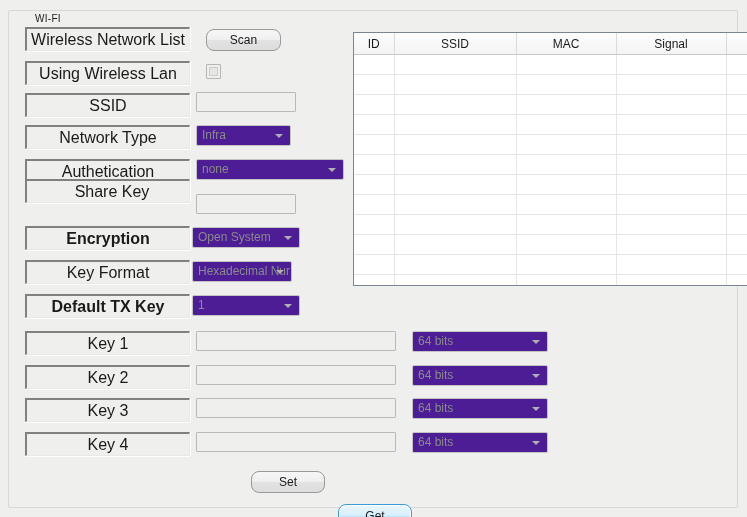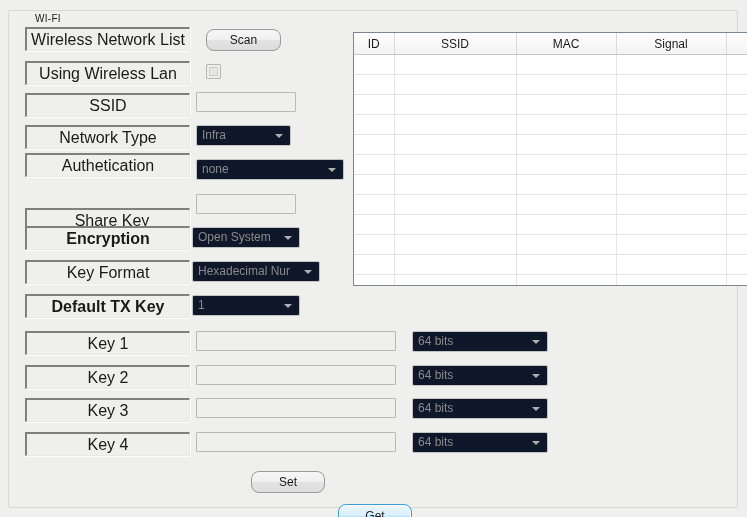--- a/index.html
+++ b/index.html
@@ -92,21 +92,21 @@
     line-height: 18px;
     border-radius: 1px;
   }
 
   
   .combo {
     position: absolute;
     height: 21px;
     box-sizing: border-box;
     border: 1px solid #c3c3c3;
-    background: #0f172a;
+    background: #4c1d95;
     border-radius: 2px;
     font-size: 12px;
     color: #8a8a8a;
     line-height: 19px;
     padding: 0 20px 0 5px;
     white-space: nowrap;
     overflow: hidden;
   }
   .combo .arrow {
     position: absolute;
@@ -184,22 +184,22 @@
 <body>
 
 <div id="wifi-group">
   <span id="wifi-legend">WI-FI</span>
 </div>
 
 <div class="plate" style="left:25px; top:27px; width:165px;">Wireless Network List</div>
 <div class="plate" style="left:25px; top:61px; width:165px;">Using Wireless Lan</div>
 <div class="plate" style="left:25px; top:93px; width:165px;">SSID</div>
 <div class="plate" style="left:25px; top:125px; width:165px;">Network Type</div>
-<div class="plate" style="left:25px; top:153px; width:165px;">Authetication</div>
-<div class="plate" style="left:25px; top:208px; width:165px;padding-left:8px;">Share Key</div>
+<div class="plate" style="left:25px; top:159px; width:165px;">Authetication</div>
+<div class="plate" style="left:25px; top:179px; width:165px;padding-left:8px;">Share Key</div>
 <div class="plate" style="left:25px; top:226px; width:165px;font-weight:bold;">Encryption</div>
 <div class="plate" style="left:25px; top:260px; width:165px;">Key Format</div>
 <div class="plate" style="left:25px; top:294px; width:165px;font-weight:bold;">Default TX Key</div>
 
 <div class="pushbtn" style="left:206px; top:29px; width:75px;">Scan</div>
 
 <div id="use-wlan-checkbox">
   <div class="inner"></div>
 </div>
 
@@ -215,21 +215,21 @@
   <span class="arrow"></span>
 </div>
 
 <div class="tinput" style="left:196px; top:194px; width:100px;"></div>
 
 <div class="combo" style="left:192px; top:227px; width:108px;">
   <span>Open System</span>
   <span class="arrow"></span>
 </div>
 
-<div class="combo" style="left:192px; top:261px; width:128px;">
+<div class="combo" style="left:192px; top:261px; width:100px;">
   <span>Hexadecimal Nur</span>
   <span class="arrow"></span>
 </div>
 
 <div class="combo" style="left:192px; top:295px; width:108px;">
   <span>1</span>
   <span class="arrow"></span>
 </div>
 
 <div class="plate" style="left:25px; top:331px; width:165px;">Key 1</div>

